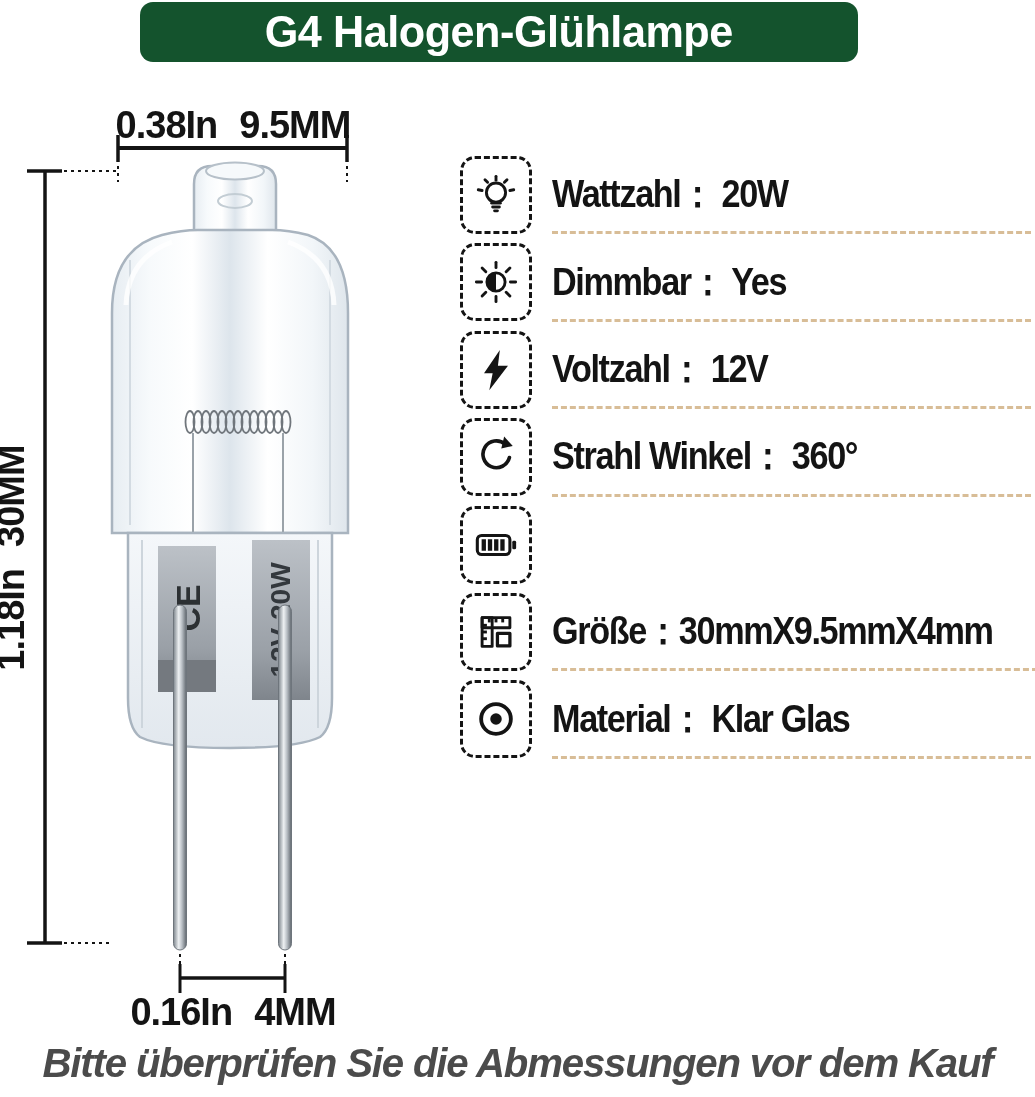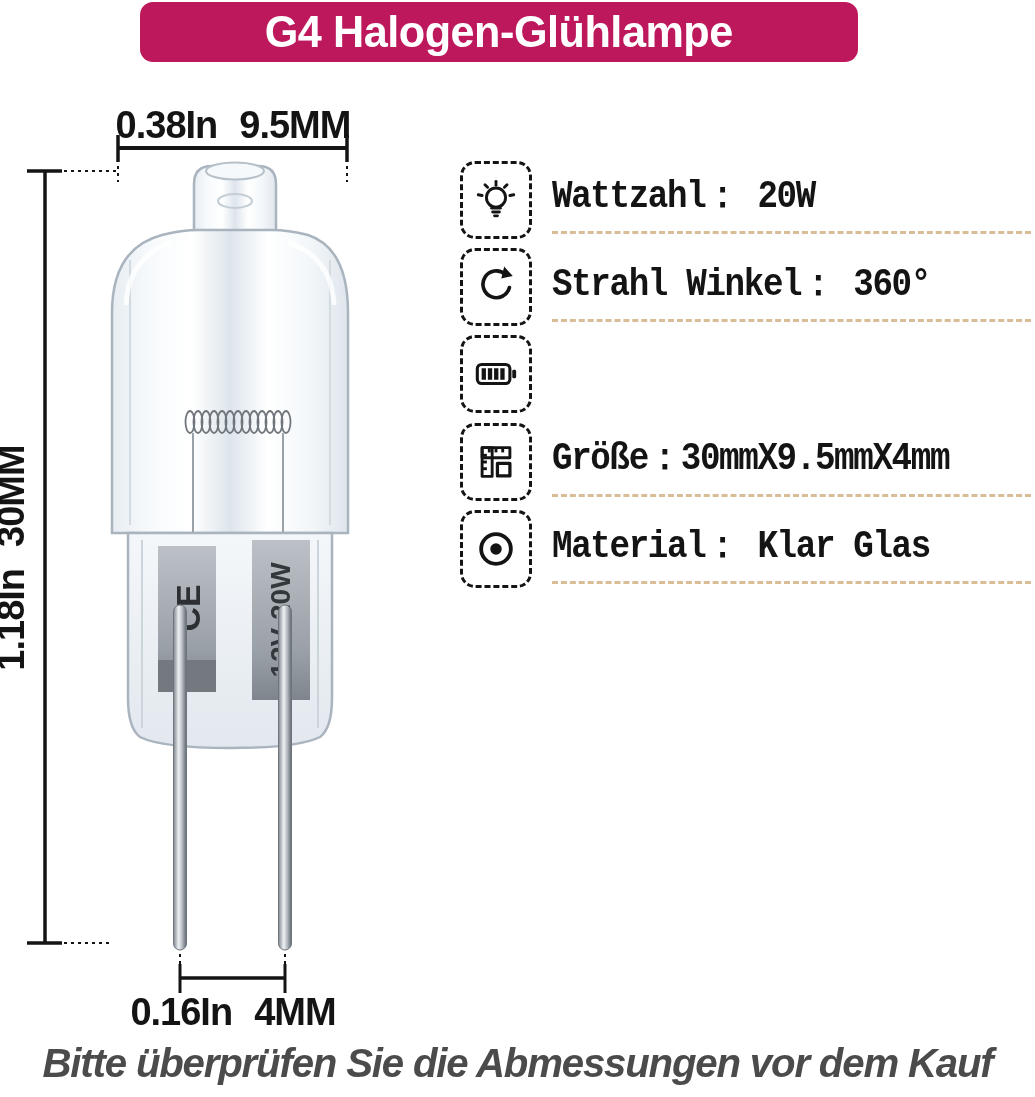--- a/index.html
+++ b/index.html
@@ -3,34 +3,34 @@
 <meta charset="utf-8">
 <style>
   html,body{margin:0;padding:0;}
   body{
     width:1035px;height:1097px;position:relative;overflow:hidden;
     background:#ffffff;font-family:"Liberation Sans",sans-serif;
   }
   
   .banner{
     position:absolute;left:140px;top:2px;width:718px;height:60px;
-    background:#be185d;border-radius:13px;
+    background:#14532d;border-radius:13px;
     display:flex;align-items:center;justify-content:center;
   }
   .banner-title{
     color:#ffffff;font-size:45px;font-weight:bold;letter-spacing:-0.5px;
     white-space:nowrap;transform:scaleX(.96);
   }
   
   .diagram-svg{position:absolute;left:0;top:100px;}
   .dim-text{font:bold 38px "Liberation Sans",sans-serif;fill:#141414;letter-spacing:-1px;}
   .marking-text{font-weight:bold;font-family:"Liberation Sans",sans-serif;}
   
   .specs{position:absolute;left:450px;top:156px;width:585px;}
-  .spec-row{height:87.4px;display:flex;align-items:center;font-family:Liberation Mono, monospace;}
+  .spec-row{height:87.4px;display:flex;}
   .icon-box{
     flex:none;width:66px;height:72px;margin-left:10px;
     border:3.5px dashed #141414;border-radius:15px;
     display:flex;align-items:center;justify-content:center;background:#fff;
   }
   .spec-content{
     flex:1;height:100%;margin-left:20px;position:relative;
     display:flex;align-items:center;
   }
   .spec-text{
@@ -179,21 +179,54 @@
         </svg>
     </div>
     <div class="spec-content">
       <div class="spec-text">Wattzahl： 20W</div>
       <div class="spec-sep"></div>
     </div>
   </div>
 
 
 
-
+  <div class="spec-row">
+    <div class="icon-box">
+      <svg viewBox="0 0 48 48" width="46" height="46">
+          <g fill="none" stroke="#141414" stroke-width="3" stroke-linecap="round">
+        <circle cx="24" cy="24" r="9.5"></circle>
+        <path d="M24 14.5 A 9.5 9.5 0 0 0 24 33.5 Z" fill="#141414" stroke="none"></path>
+        <path d="M24 3.5 V9"></path>
+            <path d="M24 39 V44.5"></path>
+            <path d="M3.5 24 H9"></path>
+            <path d="M39 24 H44.5"></path>
+        <path d="M9.5 9.5 L13.4 13.4"></path>
+            <path d="M38.5 9.5 L34.6 13.4"></path>
+        <path d="M9.5 38.5 L13.4 34.6"></path>
+            <path d="M38.5 38.5 L34.6 34.6"></path>
+          </g>
+        </svg>
+    </div>
+    <div class="spec-content">
+      <div class="spec-text">Dimmbar： Yes</div>
+      <div class="spec-sep"></div>
+    </div>
+  </div>
+
+  <div class="spec-row">
+    <div class="icon-box">
+      <svg viewBox="0 0 48 48" width="46" height="46">
+        <polygon points="28,3 11.5,27.5 20.5,27.5 17,45 36.5,19.5 26,19.5" fill="#141414"></polygon>
+        </svg>
+    </div>
+    <div class="spec-content">
+      <div class="spec-text">Voltzahl： 12V</div>
+      <div class="spec-sep"></div>
+    </div>
+  </div>
 
   <div class="spec-row">
     <div class="icon-box">
       <svg viewBox="0 0 48 48" width="46" height="46">
         <path d="M33.5 10.5 A 14 14 0 1 0 38 24.5" fill="none" stroke="#141414" stroke-width="3.8" stroke-linecap="round"></path>
         <polygon points="32.5,2.5 41.5,12.5 29.5,15" fill="#141414"></polygon>
         </svg>
     </div>
     <div class="spec-content">
       <div class="spec-text">Strahl Winkel： 360°</div>

